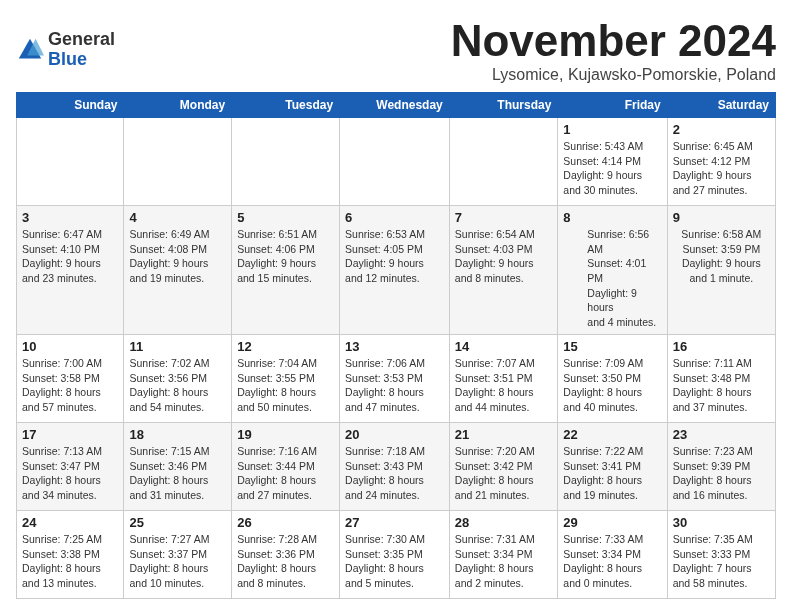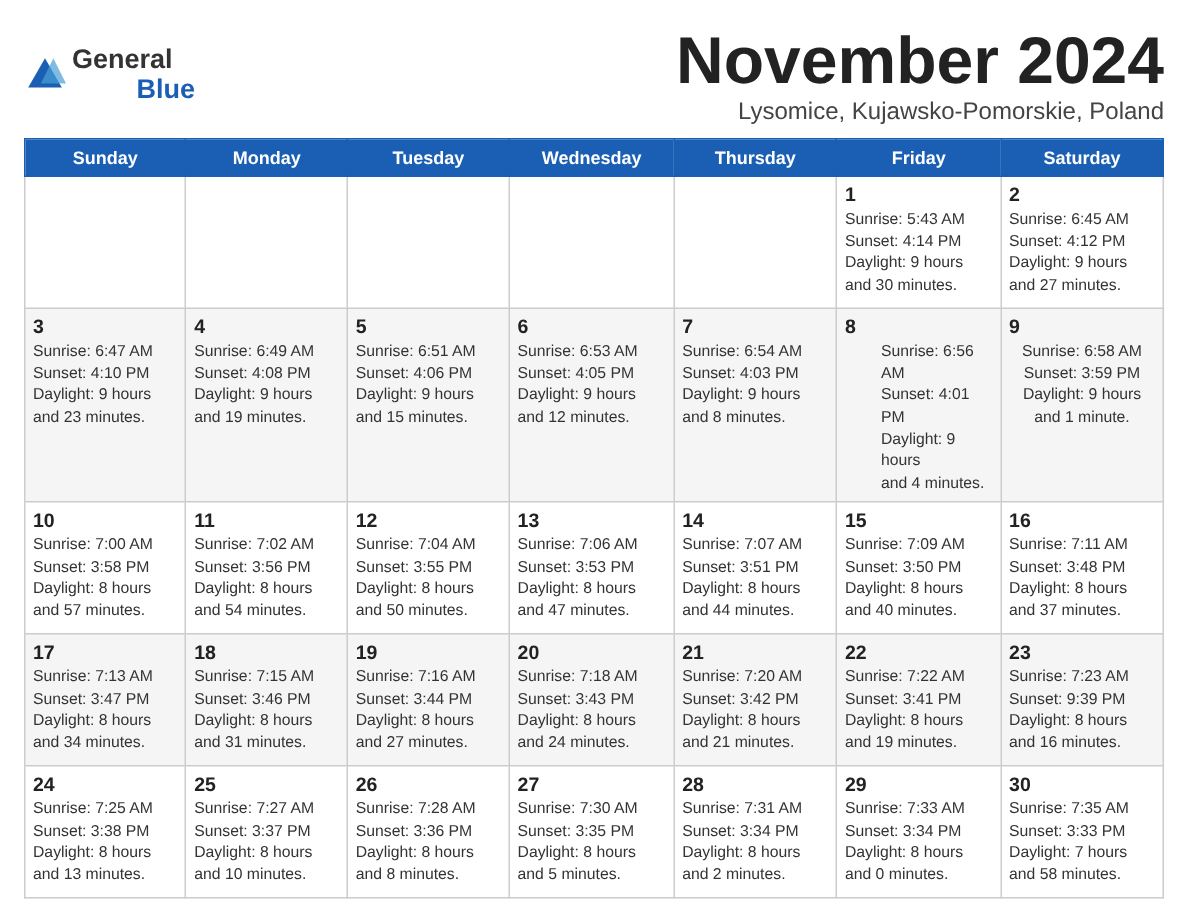--- a/index.html
+++ b/index.html
@@ -28,21 +28,20 @@
     }
     .logo-general {
       font-size: 18px;
       font-weight: bold;
       color: #333;
     }
     .logo-blue {
       font-size: 18px;
       font-weight: bold;
       color: #1a5fb4;
-      margin-left: 43px;
     }
     .logo-icon {
       width: 28px;
       height: 28px;
     }
     .title-area {
       text-align: right;
     }
     .month-title {
       font-size: 44px;
@@ -54,21 +53,21 @@
       color: #444;
     }
     .calendar {
       width: 100%;
       border-collapse: collapse;
       font-size: 11px;
     }
     .calendar thead tr th {
       background: #1a5fb4;
       color: #fff;
-      text-align: center;
+      text-align: right;
       padding: 5px 6px;
       font-size: 12px;
       font-weight: bold;
       border: 1px solid #1a5fb4;
       margin-top: 25px;
     }
     .calendar tbody tr td {
       vertical-align: top;
       border: 1px solid #ccc;
       padding: 4px 5px;

